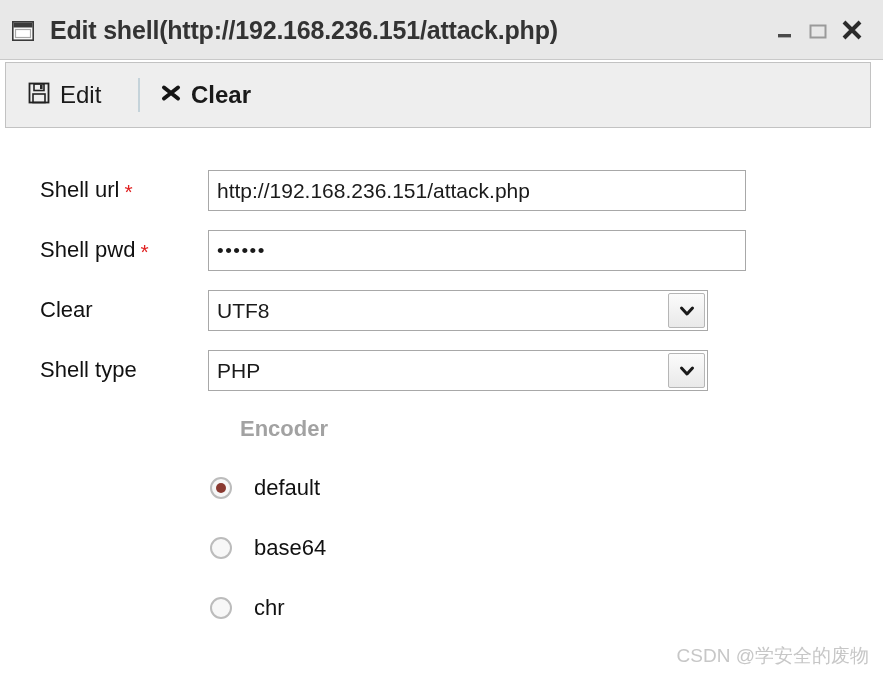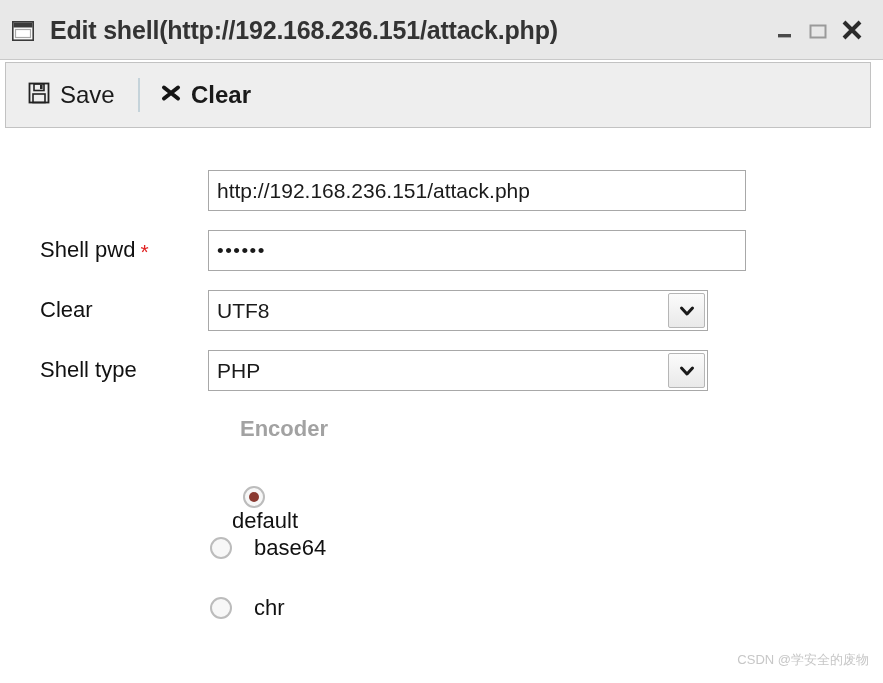--- a/index.html
+++ b/index.html
@@ -198,21 +198,21 @@
     color: #a2a2a2;
     margin-left: 32px;
   }
   .radio-row {
     position: absolute;
     left: 210px;
     height: 30px;
     display: flex;
     align-items: center;
   }
-  #radio-row-0 { top: 358px; flex-direction: column; }
+  #radio-row-0 { top: 345px; }
   #radio-row-1 { top: 405px; }
   #radio-row-2 { top: 465px; }
 
   .radio-mark {
     width: 22px;
     height: 22px;
     border-radius: 50%;
     border: 2px solid #bcbcbc;
     background: #f7f7f7;
     box-sizing: border-box;
@@ -233,21 +233,21 @@
     margin-left: 22px;
     font-size: 22px;
     color: #111111;
   }
 
   
   #watermark {
     position: absolute;
     right: 14px;
     bottom: 14px;
-    font-size: 13px;
+    font-size: 19px;
     color: #c7c7c7;
     white-space: nowrap;
     text-align: right;
   }
 </style>
 </head>
 <body>
 
 <div id="window">
 
@@ -285,39 +285,42 @@
 
     <div class="tb-btn" id="tb-save">
       <span class="tb-icon">
         <svg width="22" height="22" viewBox="0 0 22 22">
           <rect x="1.5" y="1.5" width="19" height="19" fill="none" stroke="#222222" stroke-width="1.8"></rect>
           <rect x="6" y="2" width="10" height="6.5" fill="none" stroke="#222222" stroke-width="1.6"></rect>
           <rect x="12" y="3" width="2.6" height="4" fill="#222222"></rect>
           <rect x="5" y="12" width="12" height="8.5" fill="none" stroke="#222222" stroke-width="1.6"></rect>
         </svg>
       </span>
-      <span>Save</span>
+      <span>Edit</span>
     </div>
 
     <div id="tb-separator"></div>
 
     <div class="tb-btn" id="tb-clear">
       <span class="tb-icon">
         <svg width="20" height="20" viewBox="0 0 20 20">
           <path d="M3 4.5 L17 15.5 M17 4.5 L3 15.5" stroke="#151515" stroke-width="4" stroke-linecap="round"></path>
         </svg>
       </span>
       <span>Clear</span>
     </div>
 
   </div>
 
   <div id="form">
 
     <div class="form-row" id="row-0">
+      <div class="form-label">
+        <span>Shell url</span><span class="req-star">*</span>
+      </div>
       <div class="text-field">http://192.168.236.151/attack.php</div>
     </div>
 
     <div class="form-row" id="row-1">
       <div class="form-label">
         <span>Shell pwd</span><span class="req-star">*</span>
       </div>
       <div class="text-field pwd-dots">••••••</div>
     </div>
 

